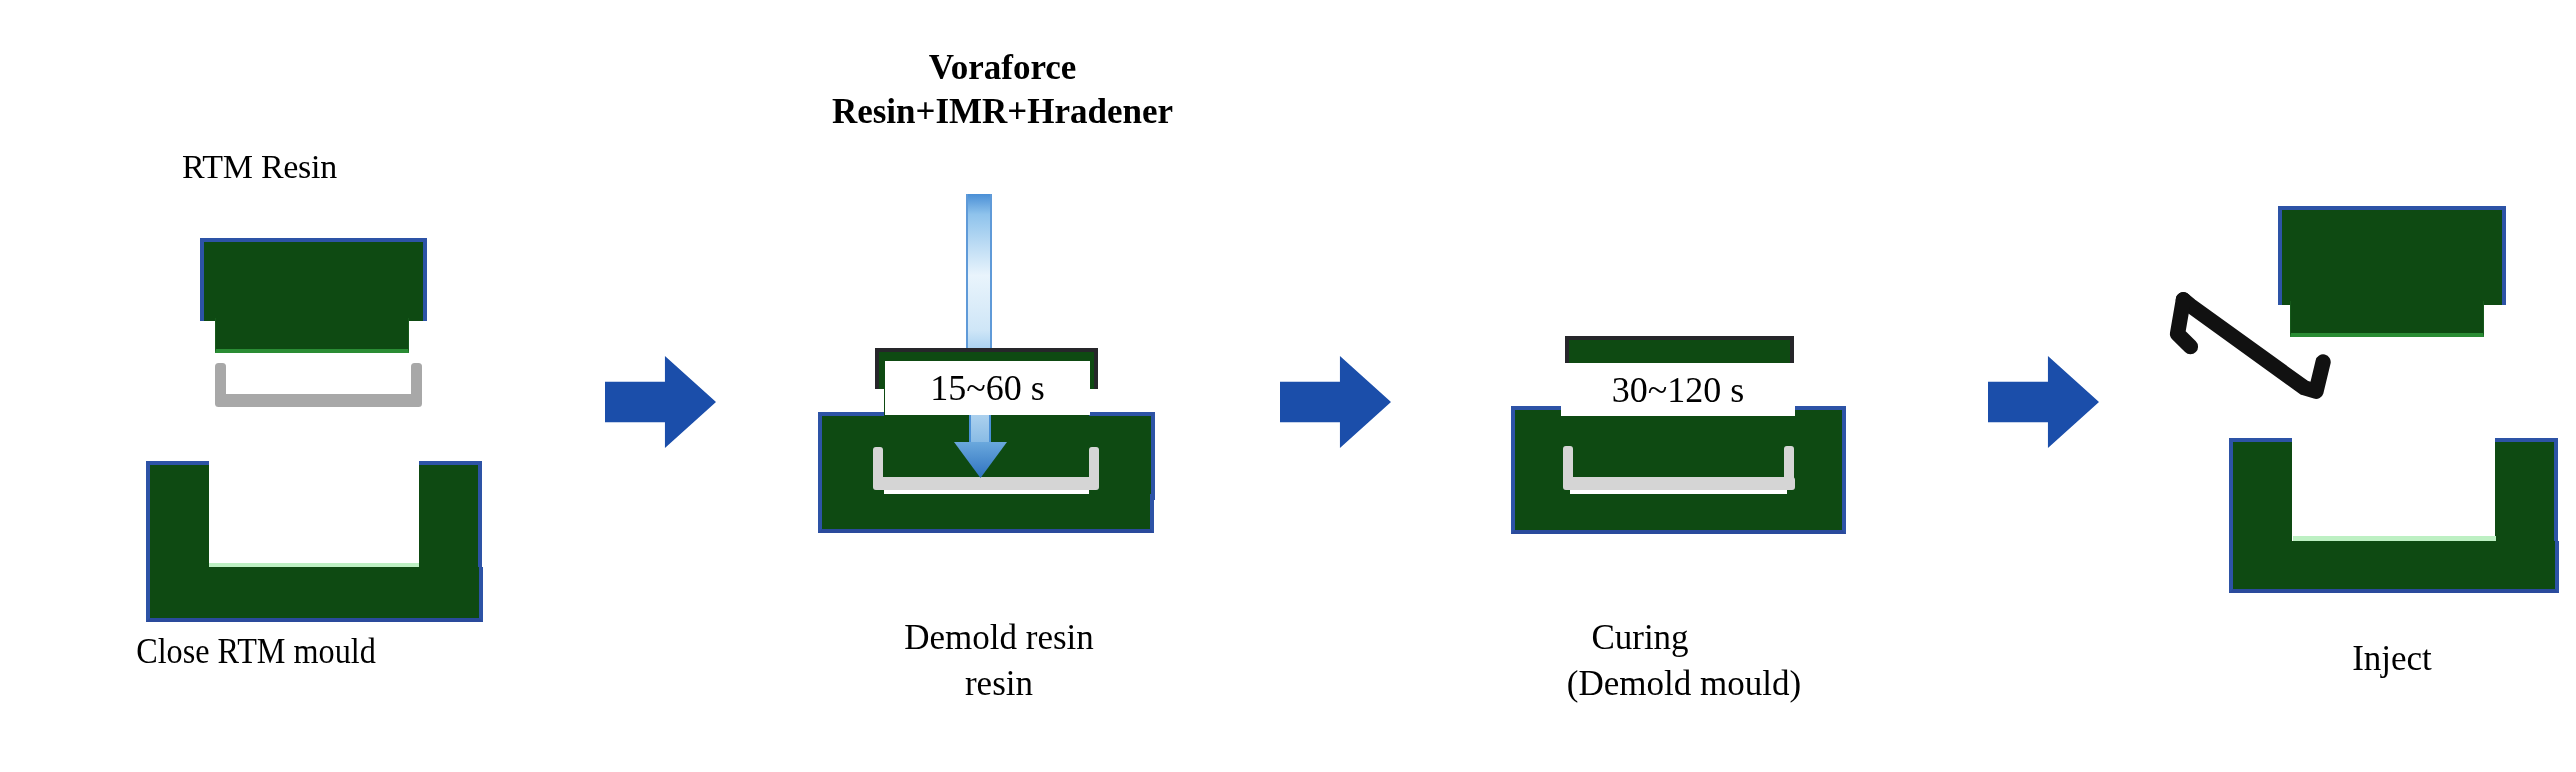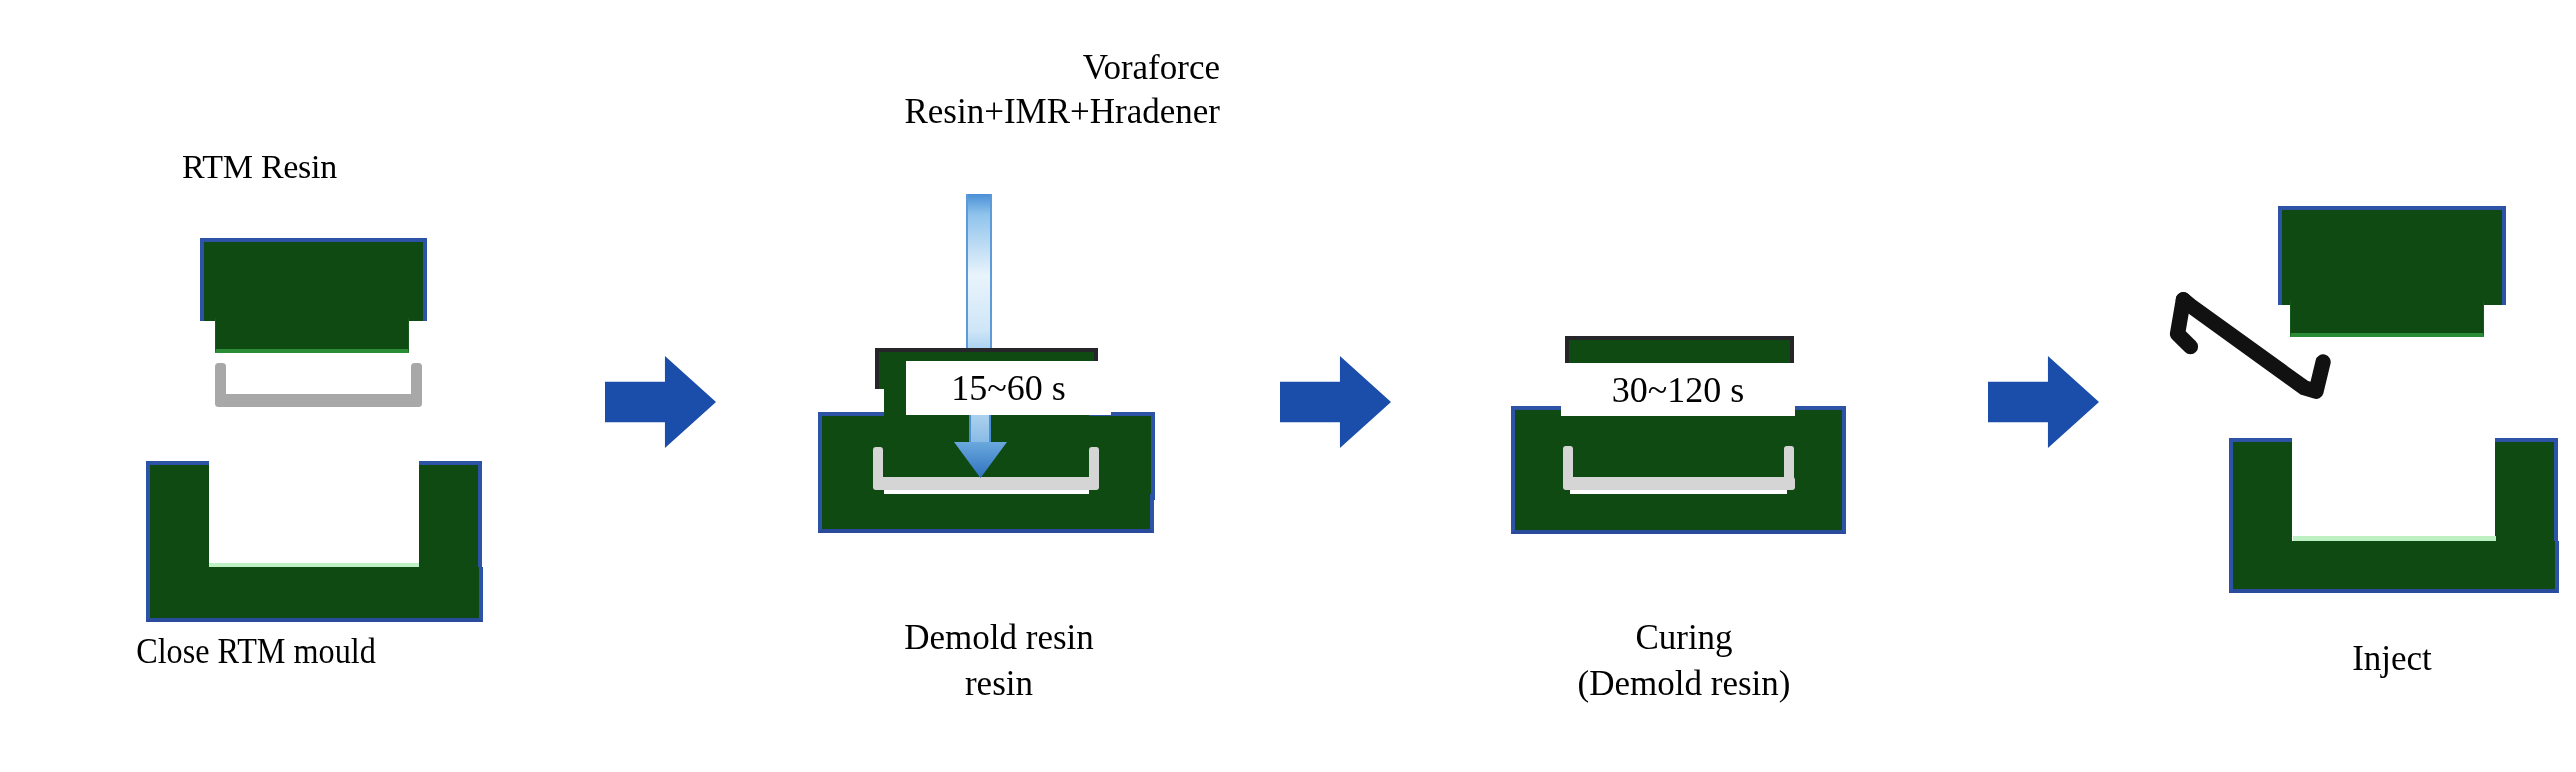--- a/index.html
+++ b/index.html
@@ -36,23 +36,24 @@
     text-align: center;
     line-height: 1.22;
     white-space: normal;
   }
   .caption-narrow {
     transform: scaleX(0.92);
     transform-origin: center top;
   }
   .top-label {
     font-size: 35px;
-    text-align: right;
+    text-align: center;
     line-height: 1.22;
     white-space: normal;
+    font-weight: bold;
   }
 
   
   .piece {
     position: absolute;
   }
 
   
   .um-head {
     background: #0e4a12;
@@ -193,21 +194,21 @@
 
     <div class="piece um-head-dark" style="left:875px; top:348px; width:223px; height:41px;"></div>
 
     <div class="piece pf-light-left" style="left:873px; top:447px; width:10px; height:41px;"></div>
     <div class="piece pf-light-right" style="left:1089px; top:447px; width:10px; height:41px;"></div>
     <div class="piece pf-light-bottom" style="left:873px; top:477px; width:226px; height:13px;"></div>
 
     <div class="stream-shaft-low" style="left:969px; top:388px; width:22.3px; height:63px;"></div>
     <div class="stream-arrowhead" style="left:954px; top:442px; width:53px; height:36px;"></div>
 
-    <div class="time-box" style="left:906px; top:361px; width:205px; height:54px;">15~60 s</div>
+    <div class="time-box" style="left:885px; top:361px; width:205px; height:54px;">15~60 s</div>
 
     <div class="txt caption" style="left:817px; top:617px; width:364px;">Demold resin</div>
     <div class="txt caption" style="left:817px; top:663px; width:364px;">resin</div>
   </div>
 
   <div class="arrow-right" style="left:1280px; top:356px; width:111px; height:92px;"></div>
 
   <div>
 
     <div class="piece lm-left" style="left:1511px; top:406px; width:59px; height:94px;"></div>
@@ -217,22 +218,22 @@
     <div class="piece um-plug-plain" style="left:1570px; top:341px; width:218px; height:136px;"></div>
 
     <div class="piece um-head-dark" style="left:1565px; top:336px; width:229px; height:36px;"></div>
 
     <div class="piece pf-light-left" style="left:1563px; top:446px; width:10px; height:41px;"></div>
     <div class="piece pf-light-right" style="left:1784px; top:446px; width:10px; height:41px;"></div>
     <div class="piece pf-light-bottom" style="left:1563px; top:477px; width:232px; height:13px;"></div>
 
     <div class="time-box" style="left:1561px; top:363px; width:234px; height:53px;">30~120 s</div>
 
-    <div class="txt caption" style="left:1502px; top:617px; width:364px;">Curing</div>
-    <div class="txt caption" style="left:1502px; top:663px; width:364px;">(Demold resin)</div>
+    <div class="txt caption" style="left:1458px; top:617px; width:364px;">Curing</div>
+    <div class="txt caption" style="left:1502px; top:663px; width:364px;">(Demold mould)</div>
   </div>
 
   <div class="arrow-right" style="left:1988px; top:356px; width:111px; height:92px;"></div>
 
   <div>
 
     <div class="piece um-head" style="left:2278px; top:206px; width:228px; height:99px;"></div>
     <div class="piece um-plug" style="left:2290px; top:301px; width:194px; height:36px;"></div>
 
     <svg class="demold-part" style="left:2169px; top:288px; width:253px; height:135px;" viewBox="0 0 430 230">

